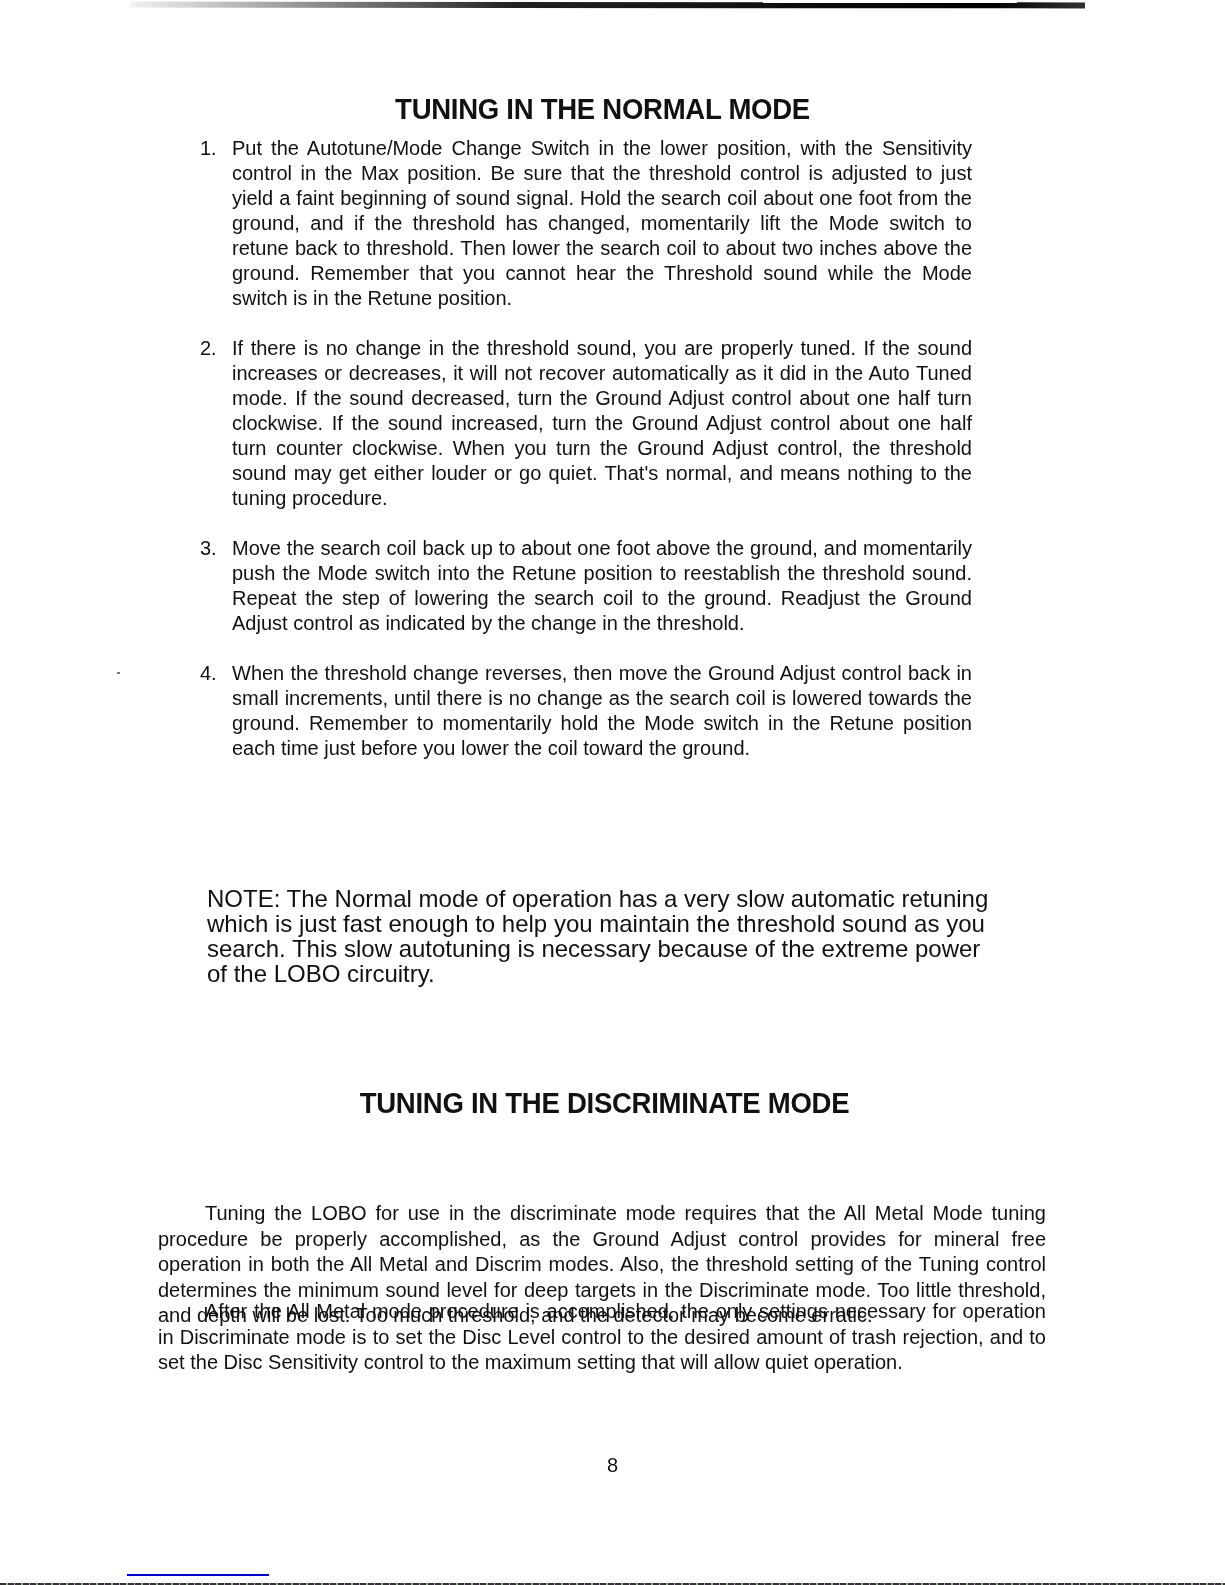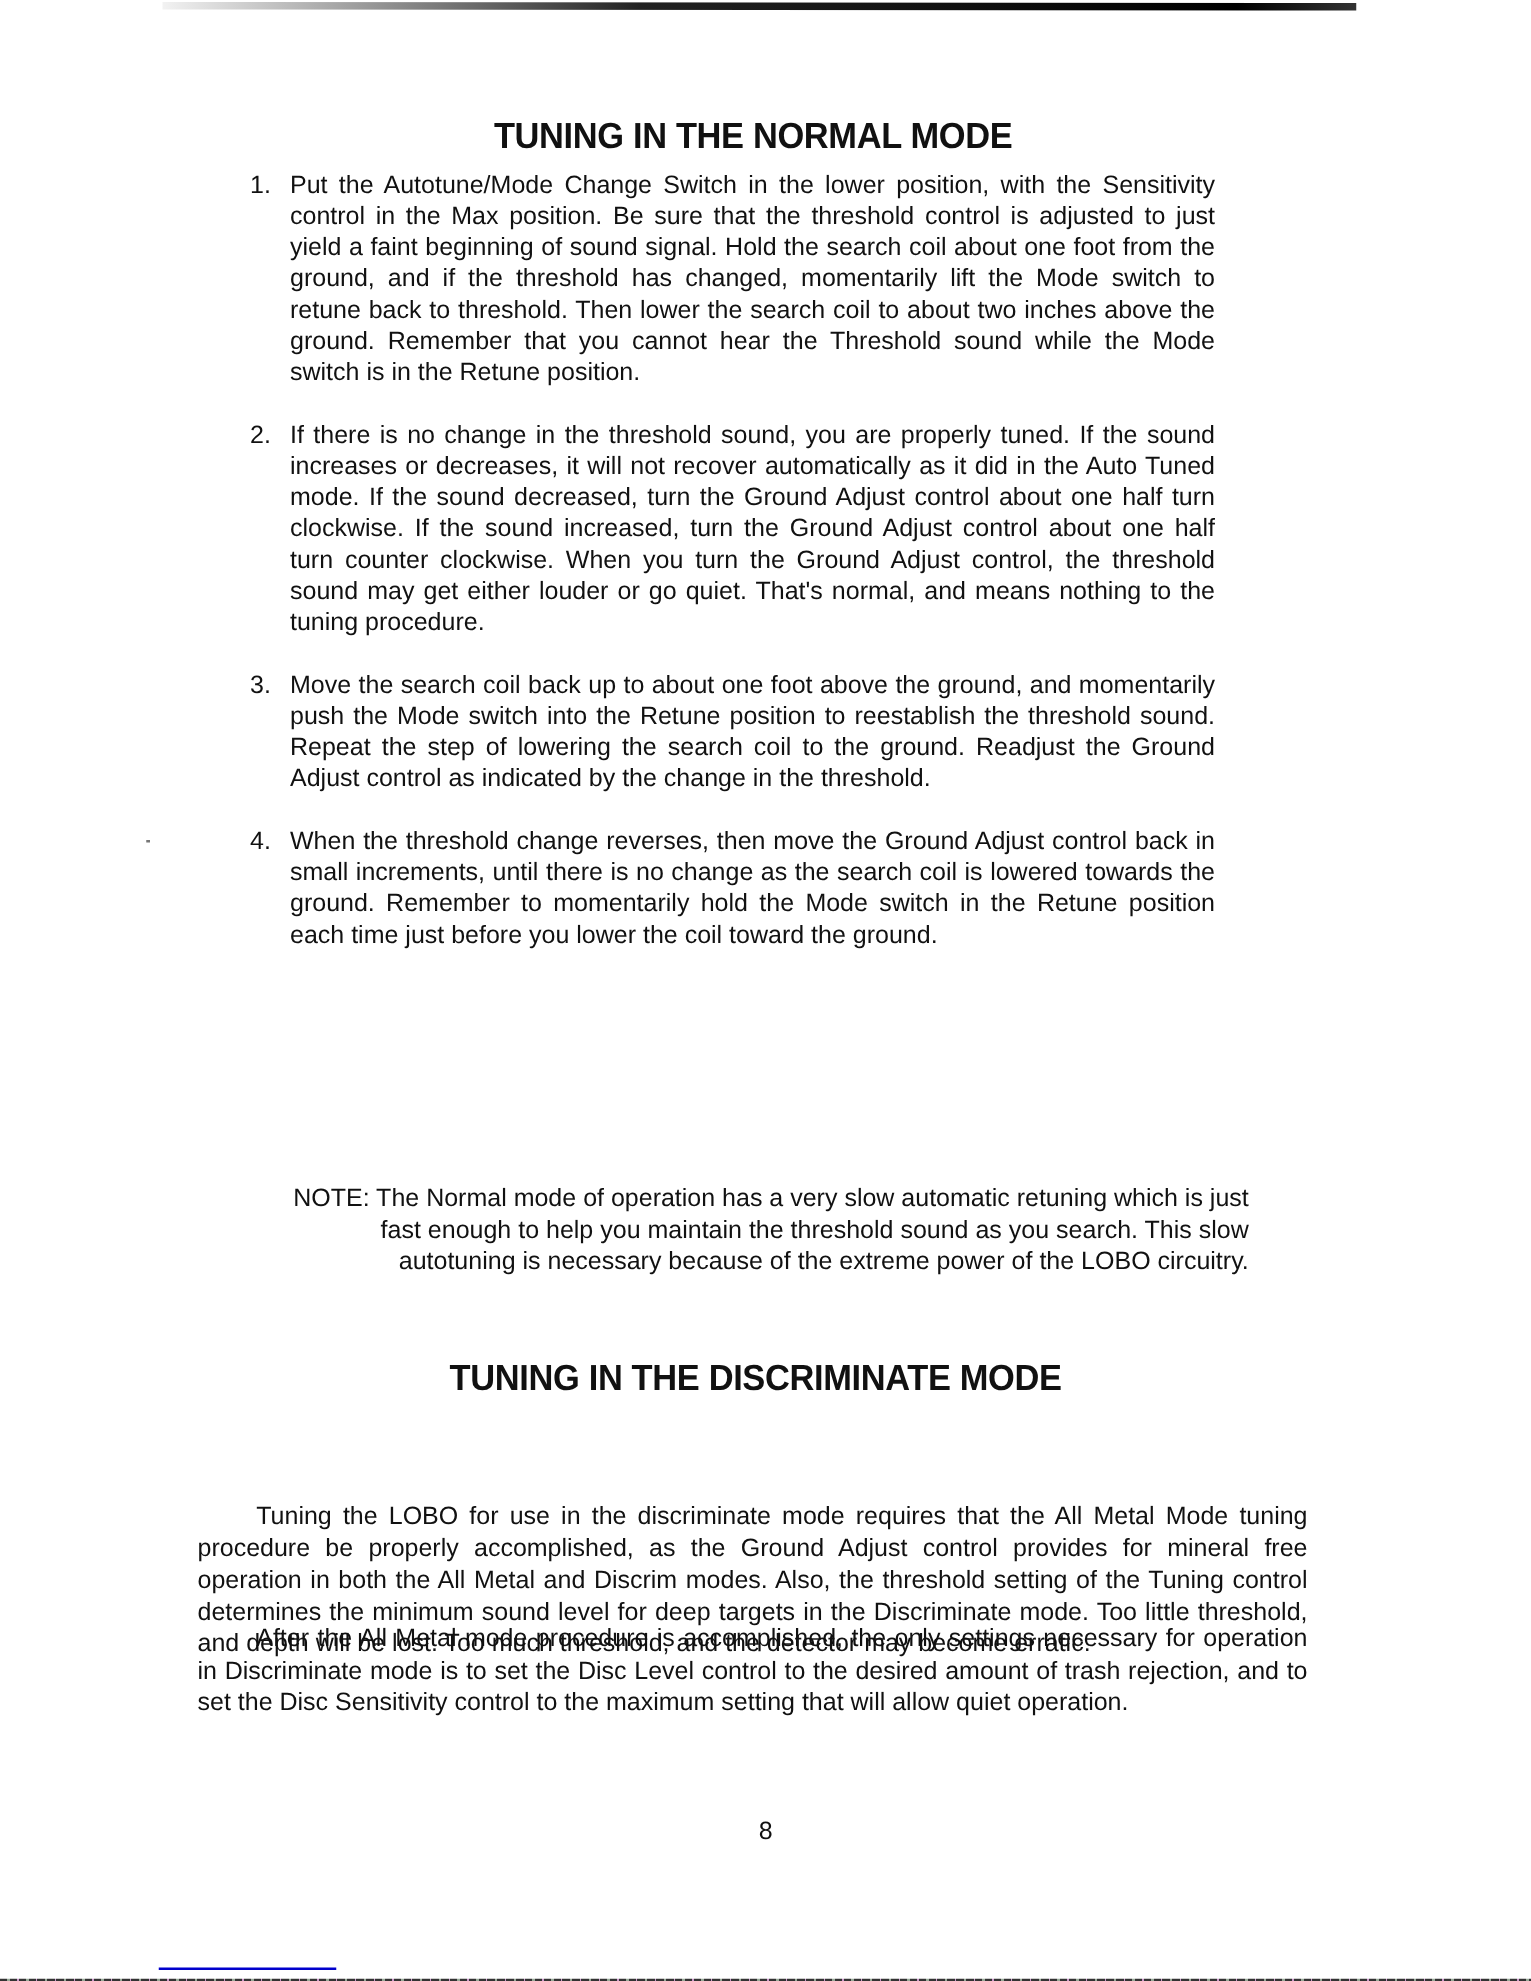--- a/index.html
+++ b/index.html
@@ -19,22 +19,22 @@
     transform:scaleX(0.95);
   }
   .h1 { top:74px; left:-10px; }
   .h2 { top:1068px; left:-8px; }
   .steps { position:absolute; left:200px; top:136px; width:800px; }
   .step { position:relative; font-size:20px; line-height:25px; margin-bottom:25px; }
   .step .num { position:absolute; left:0; top:0; width:40px; }
   .step .text { margin-left:32px; text-align:justify; }
   .step.s1 .text, .step.s2 .text, .step.s3 .text, .step.s4 .text { width:740px; }
   .note {
-    position:absolute; left:207px; top:927px; width:792px;
-    font-size:20px; line-height:25px;text-align:right;
+    position:absolute; left:207px; top:862px; width:792px;
+    font-size:24px; line-height:25px;
   }
   .para {
     position:absolute; left:158px; width:888px; font-size:20px; line-height:25.5px;
     text-align:justify;
   }
   .p1 { top:1157px;margin-top:44px; }
   .p2 { top:1279px; }
   .indent { text-indent:47px; }
   .page-num {
     position:absolute; left:0; width:1225px; top:1454px; text-align:center;

